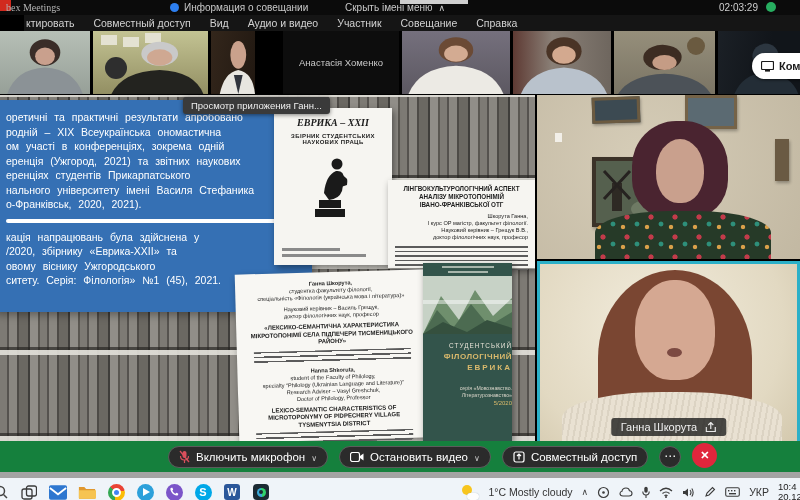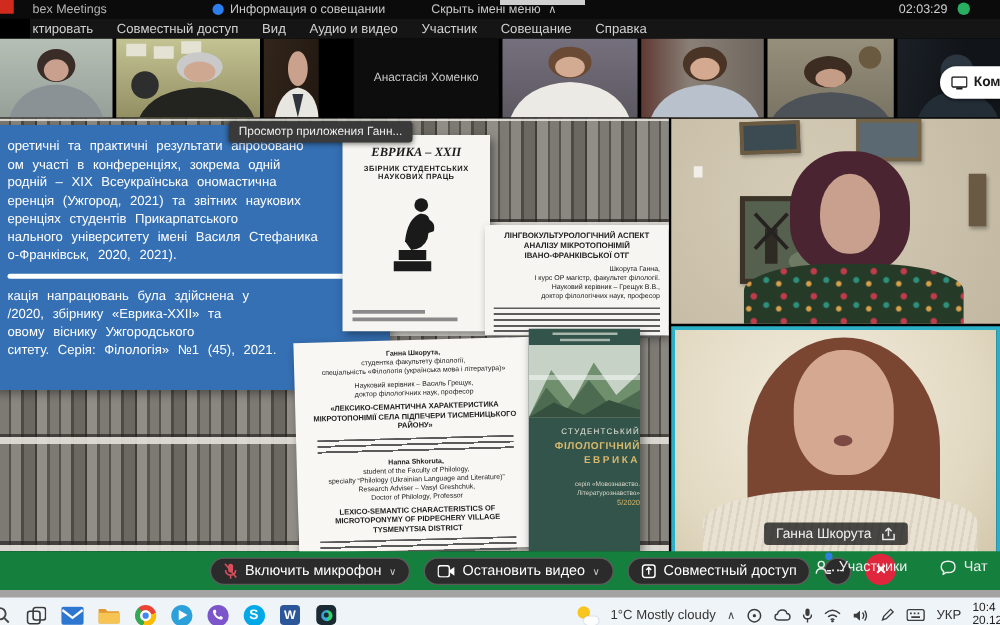--- a/index.html
+++ b/index.html
@@ -2,21 +2,21 @@
 <html><head>
 <meta charset="utf-8">
 <style>
   * { margin:0; padding:0; box-sizing:border-box; }
   body { background:#222; font-family:"Liberation Sans", sans-serif; }
   #stage { position:relative; width:800px; height:500px; background:#000; overflow:hidden; }
 
   
   .titlebar { position:absolute; left:0; top:0; width:800px; height:15px; background:#0b0b0b; color:#c9c9c9; font-size:10px; }
   .red-corner { position:absolute; left:0; top:0; width:11px; height:11px; background:#d12a1e; }
-  .app-title { position:absolute; left:26px; top:2px; color:#b5b5b5; }
+  .app-title { position:absolute; left:6px; top:2px; color:#b5b5b5;font-family:Liberation Serif, serif; }
   .tb-info { position:absolute; left:170px; top:2px; display:flex; align-items:center; gap:5px; }
   .info-dot { width:9px; height:9px; border-radius:50%; background:#2d7ff0; display:inline-block; }
   .tb-hide { position:absolute; left:345px; top:2px; display:flex; gap:6px; align-items:center; }
   .chev-up::after { content:"∧"; font-size:9px; color:#c9c9c9; }
   .gray-notch { position:absolute; left:400px; top:0; width:68px; height:4px; background:#cfcfcf; }
   .tb-timer { position:absolute; right:42px; top:2px; color:#cfcfcf; }
   .green-dot { position:absolute; right:24px; top:2px; width:10px; height:10px; border-radius:50%; background:#27ae60; }
 
   
   .menubar { position:absolute; left:0; top:15px; width:800px; height:16px; background:#151515; color:#d2d2d2; font-size:10.5px; display:flex; align-items:center; gap:19px; padding-left:2px;margin-left:24px; }
@@ -218,22 +218,22 @@
         <rect x="4" y="9" width="5" height="1.6" fill="#1a1a1a"></rect>
         </svg>
       <span>Комп</span>
     </div>
   </div>
 
   <div class="shared">
 
     <div class="blue-box">
       <div>оретичні та практичні результати апробовано</div>
+      <div>родній – XIX Всеукраїнська ономастична</div>
       <div>ом участі в конференціях, зокрема одній</div>
-      <div>родній – XIX Всеукраїнська ономастична</div>
       <div>еренція (Ужгород, 2021) та звітних наукових</div>
       <div>еренціях студентів Прикарпатського</div>
       <div>нального університету імені Василя Стефаника</div>
       <div>о-Франківськ, 2020, 2021).</div>
       <div class="divider"></div>
       <div>кація напрацювань була здійснена у</div>
       <div>/2020, збірнику «Еврика-XXII» та</div>
       <div>овому віснику Ужгородського</div>
       <div>ситету. Серія: Філологія» №1 (45), 2021.</div>
     </div>
@@ -372,38 +372,20 @@
       <div class="pill">
         <svg width="12" height="12" viewBox="0 0 12 12">
           <rect x="1" y="1" width="10" height="10" rx="2" fill="none" stroke="#fff" stroke-width="1.2"></rect>
           <path d="M6,8.5 L6,3.5 M4,5 L6,3 L8,5" fill="none" stroke="#fff" stroke-width="1.2"></path>
           </svg>
         <span>Совместный доступ</span>
       </div>
       <div class="circle-btn more-btn"></div>
       <div class="leave-btn"></div>
     </div>
-    <div class="ctrl-right">
-      <div class="ctrl-link">
-        <span class="notif-dot"></span>
-        <svg width="13" height="12" viewBox="0 0 13 12">
-          <circle cx="5" cy="3.5" r="2.4" fill="none" stroke="#eee" stroke-width="1.1"></circle>
-          <path d="M1,11 Q1,7 5,7 Q9,7 9,11" fill="none" stroke="#eee" stroke-width="1.1"></path>
-          <rect x="9.5" y="8" width="3.5" height="1.2" fill="#eee"></rect>
-            <rect x="9.5" y="10" width="3.5" height="1.2" fill="#eee"></rect>
-          </svg>
-        <span>Участники</span>
-      </div>
-      <div class="ctrl-link">
-        <svg width="13" height="12" viewBox="0 0 13 12">
-          <path d="M1,5.5 Q1,1 6.5,1 Q12,1 12,5.5 Q12,10 6.5,10 L5,10 L2.5,11.5 L3,9.2 Q1,8 1,5.5 Z" fill="none" stroke="#eee" stroke-width="1.1"></path>
-          </svg>
-        <span>Чат</span>
-      </div>
-    </div>
   </div>
 
   <div class="taskbar">
     <div class="tb-left">
       <div class="app-ic search-clip">
         <svg width="16" height="16" viewBox="0 0 16 16" style="margin-left:-8px;">
           <circle cx="7" cy="7" r="4.5" fill="none" stroke="#444" stroke-width="1.5"></circle>
           <line x1="10.5" y1="10.5" x2="14" y2="14" stroke="#444" stroke-width="1.5"></line>
           </svg>
       </div>

